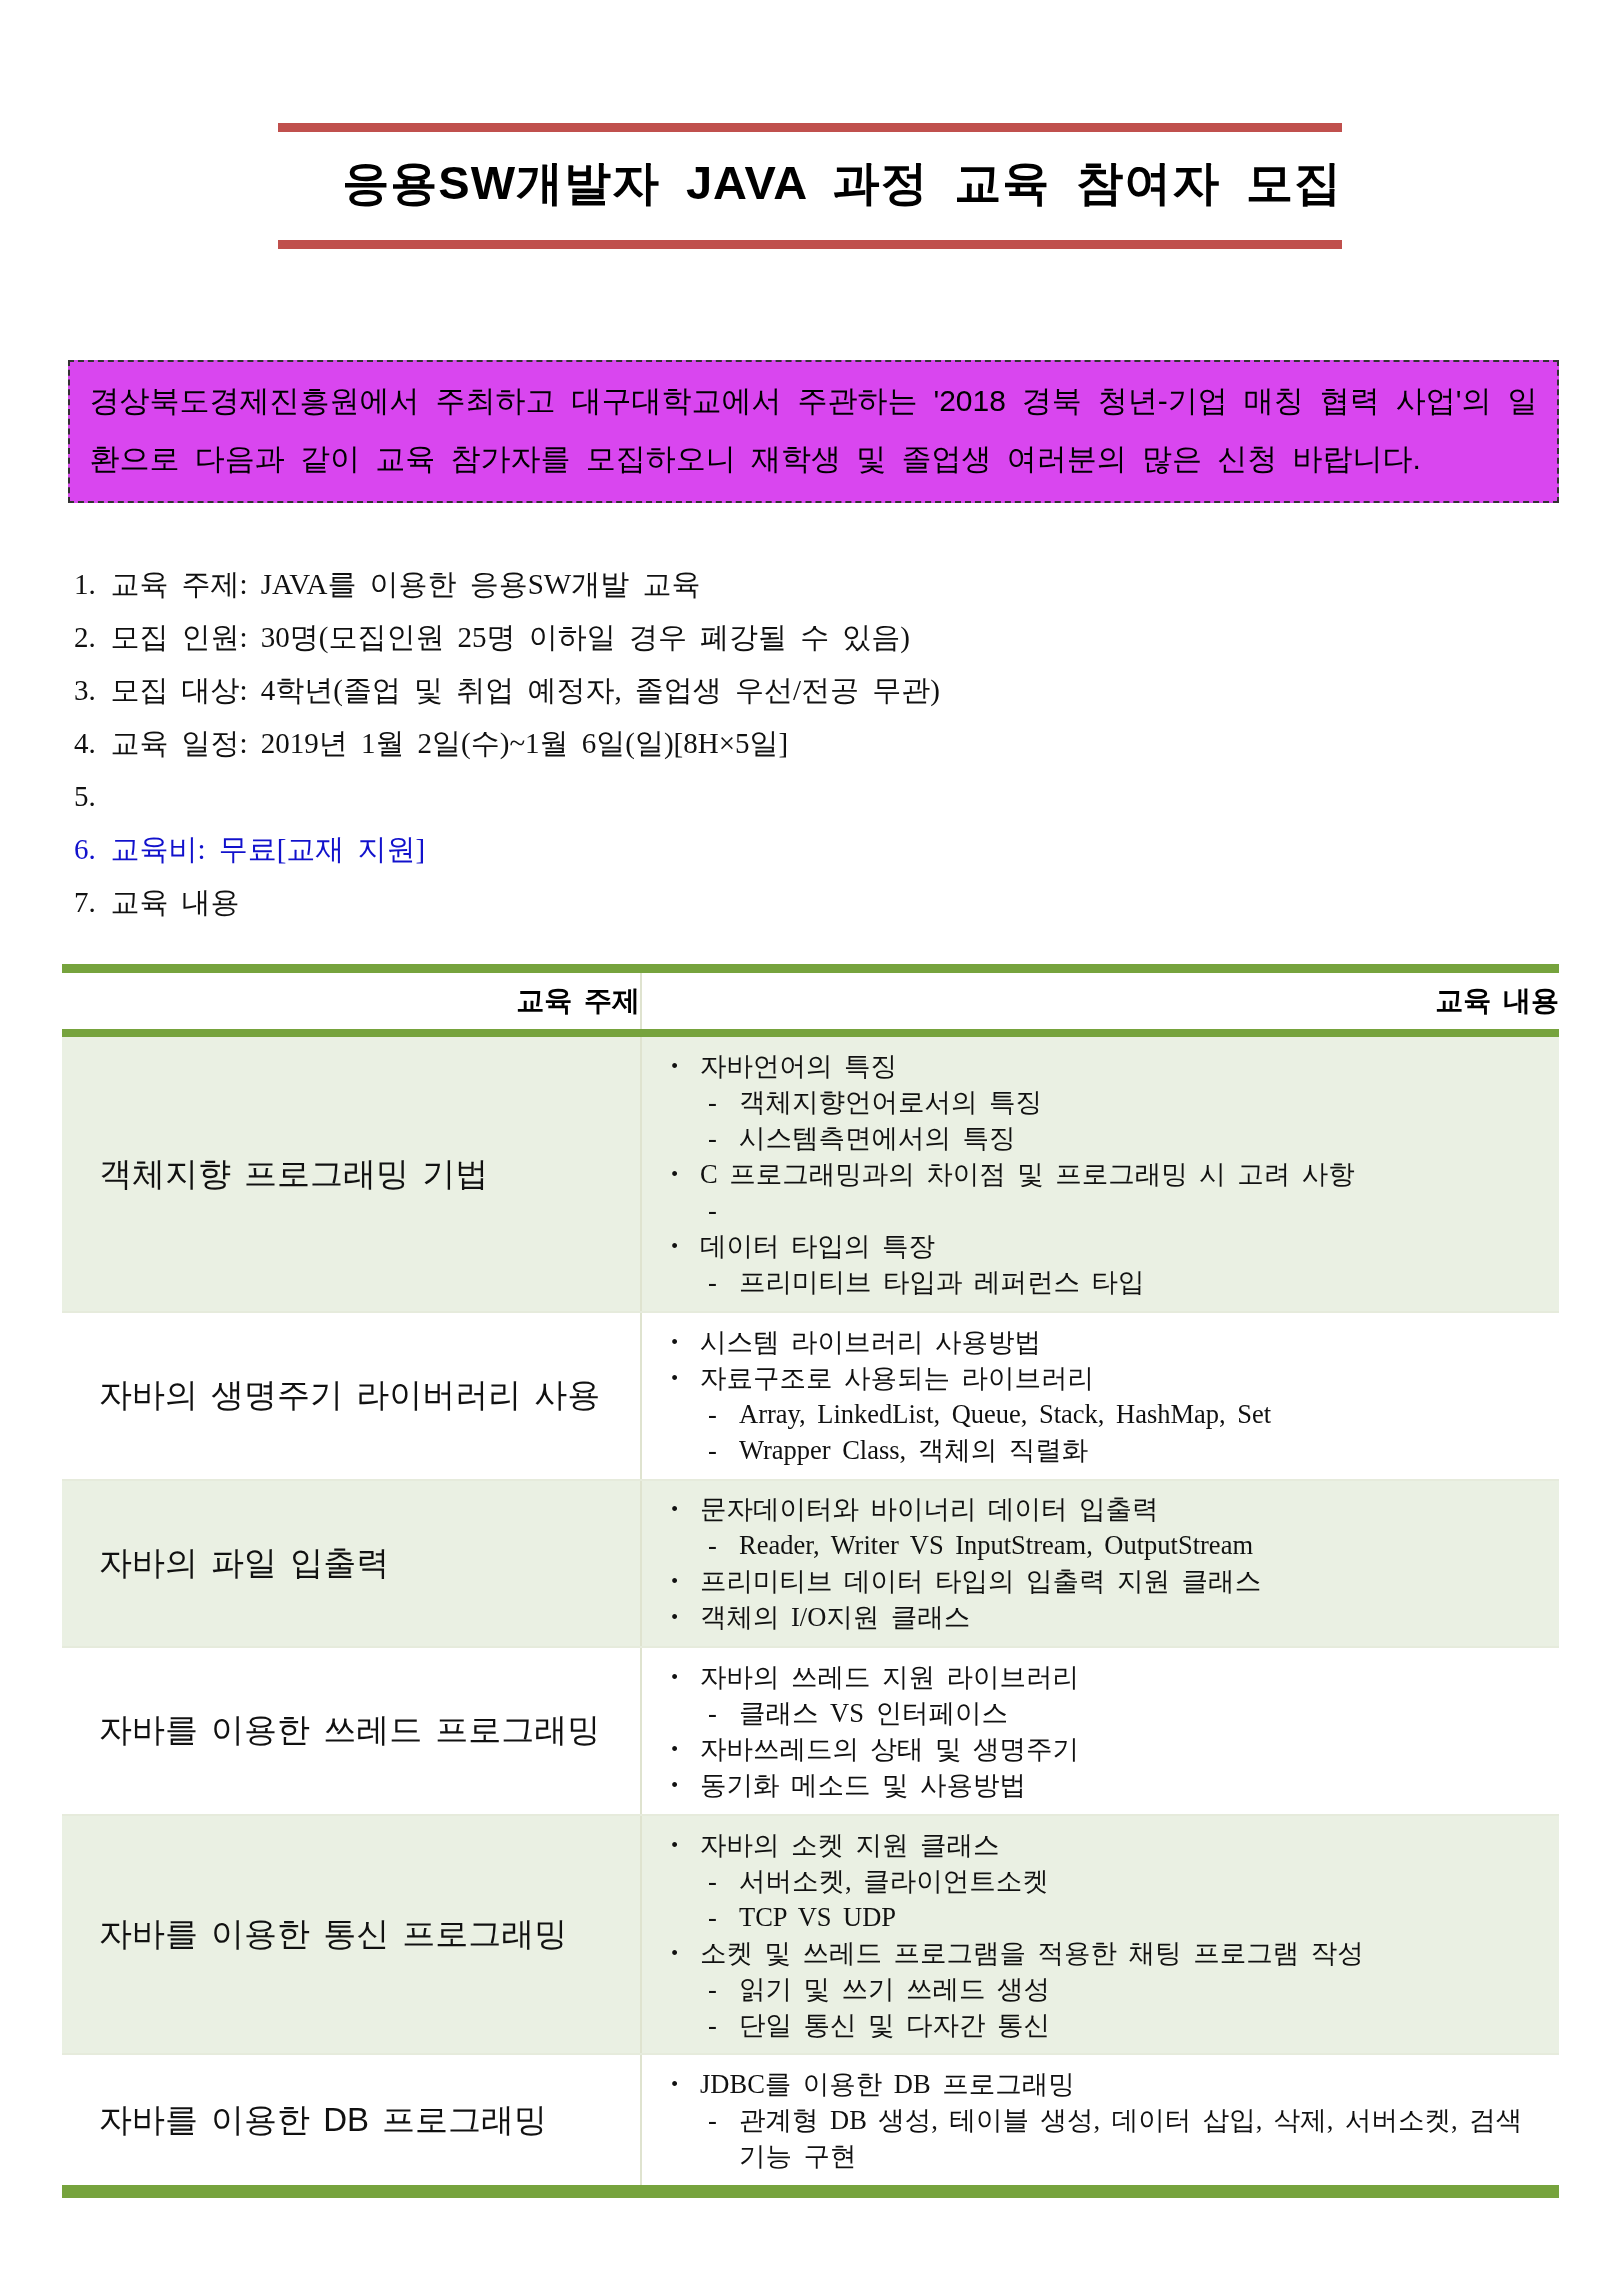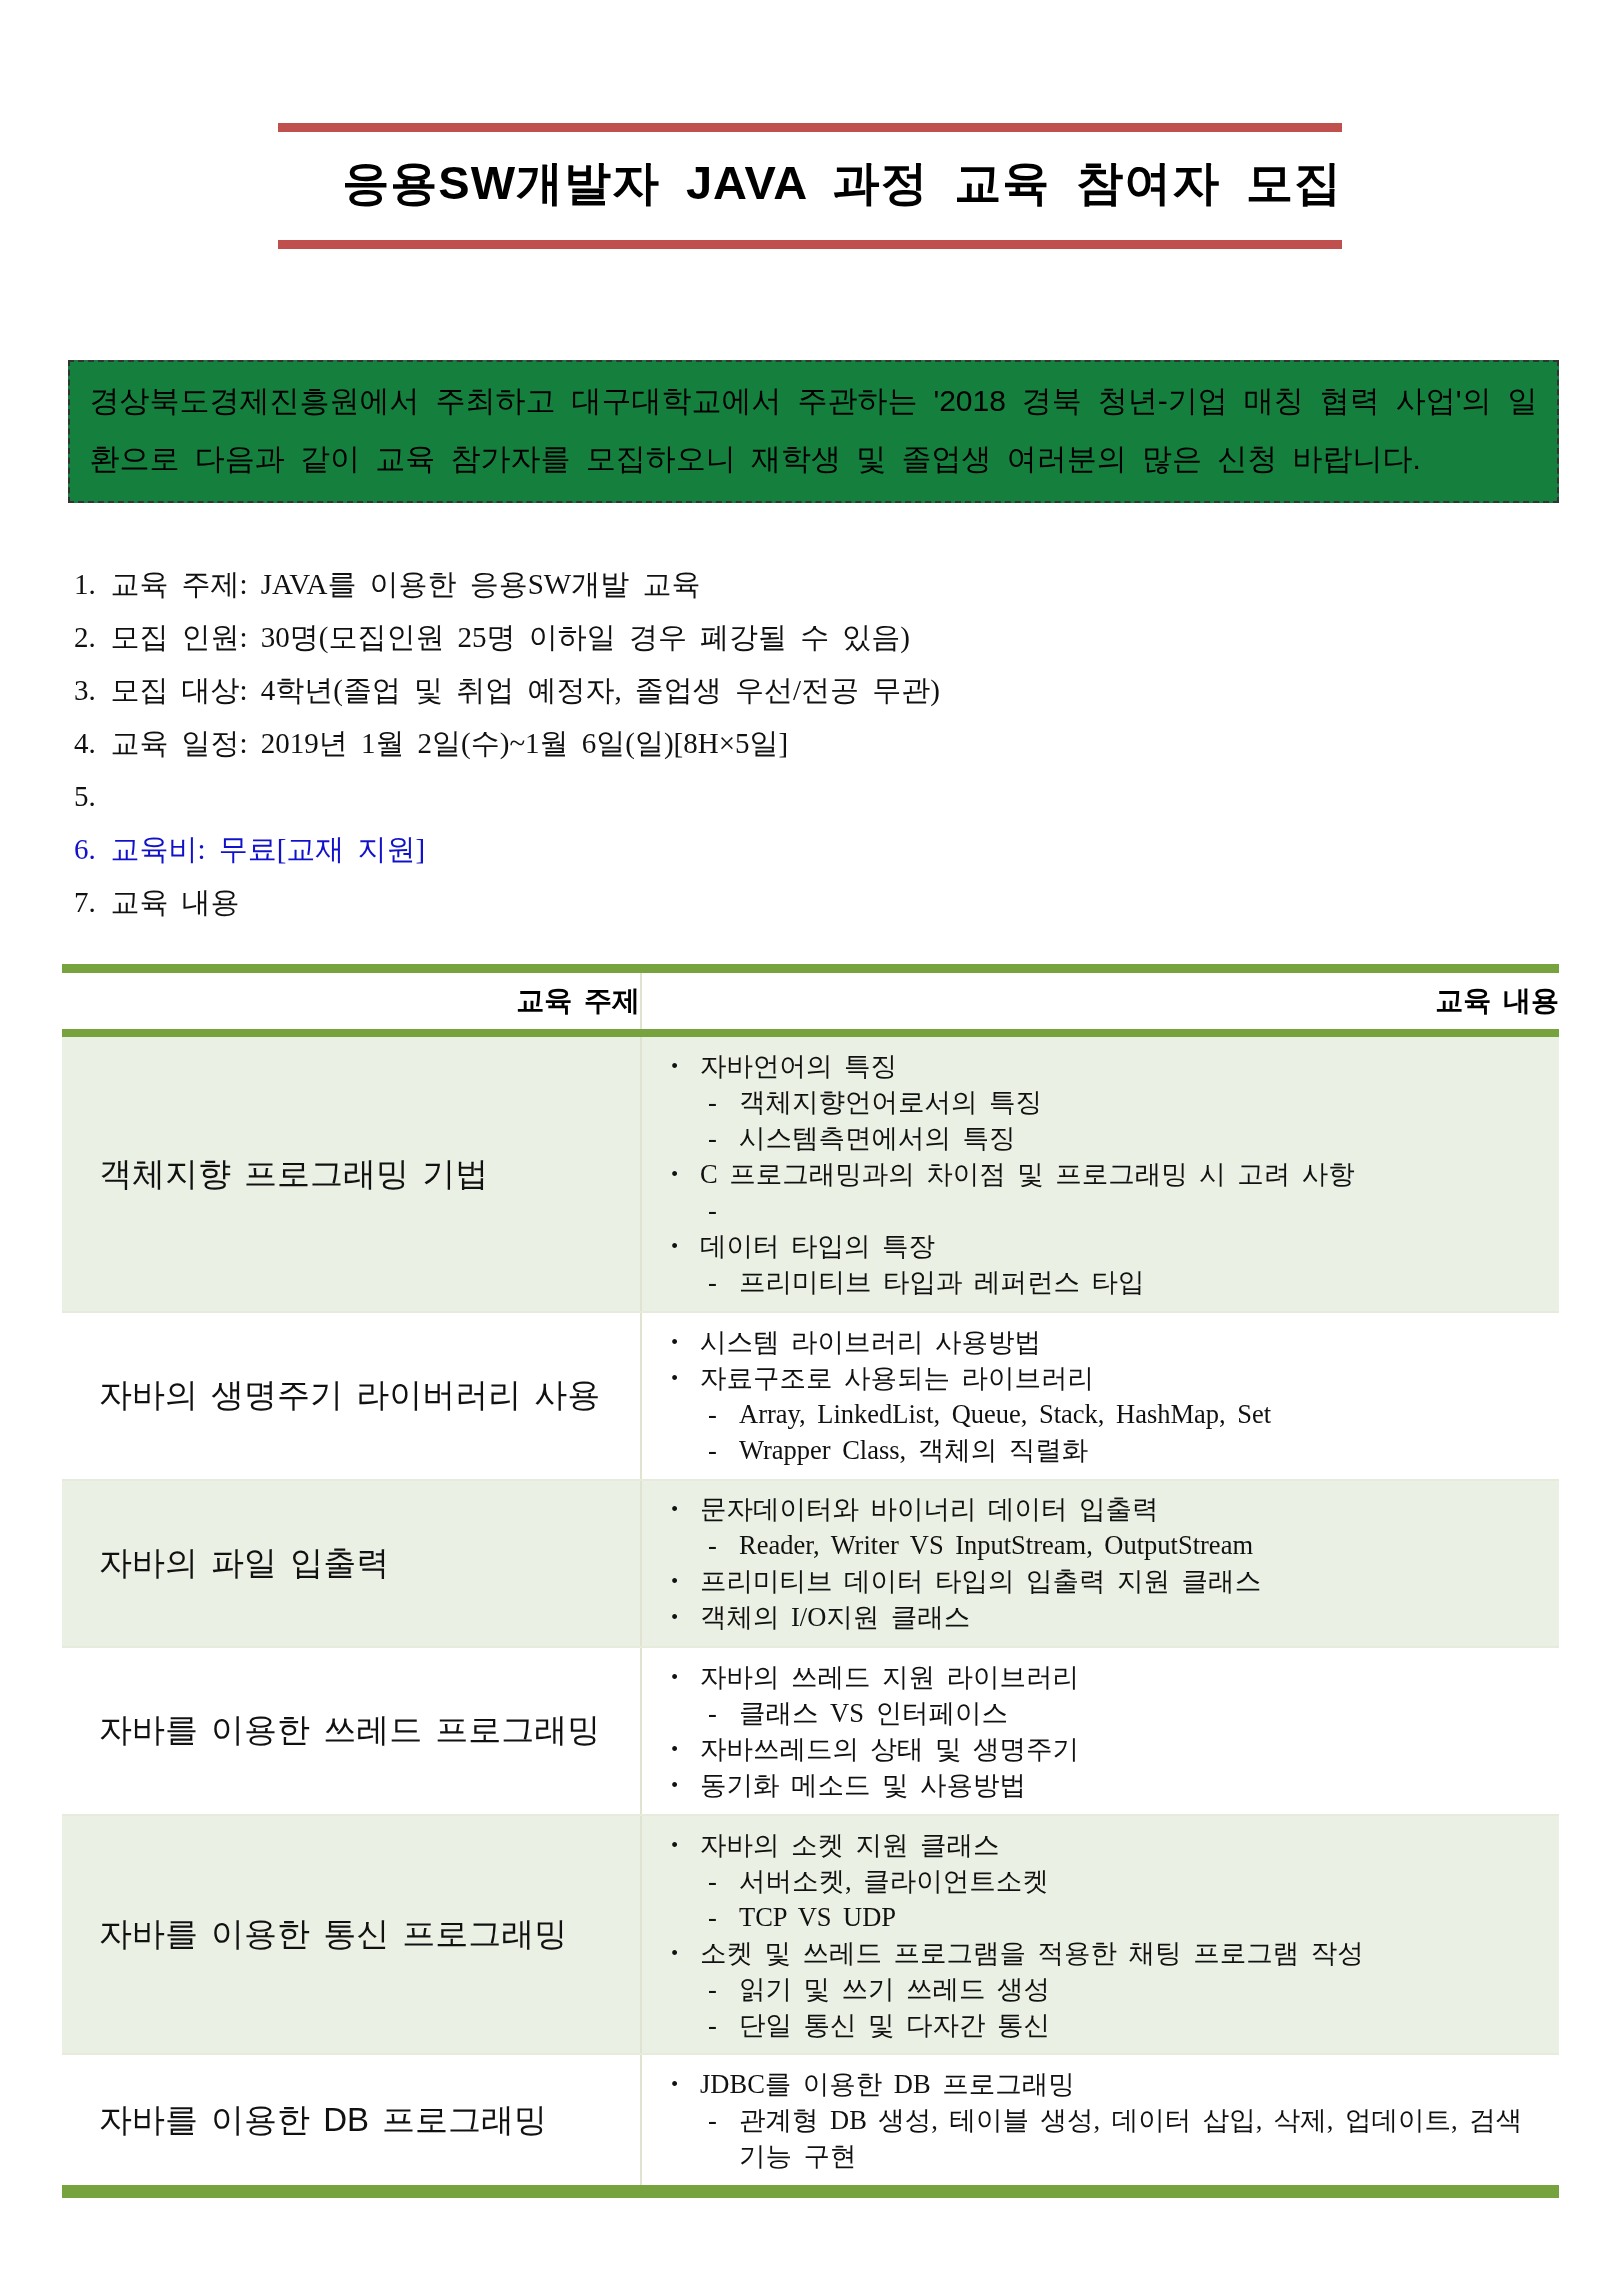--- a/index.html
+++ b/index.html
@@ -11,21 +11,21 @@
   .red-bar { height:8.8px; background:#c0504d; }
   .page-title {
     margin:0; padding:20.6px 0 24.5px; text-align:right;
     font-family:"Liberation Sans", sans-serif; font-weight:bold; font-size:47px;
     color:#000; letter-spacing:1px; word-spacing:11.8px; white-space:nowrap;
   }
 
   
   .notice-box {
     box-sizing:border-box; width:1491px; margin:111px 0 8px 68px;
-    background:#15803d; border:2px dashed #333; padding:10.8px 19.6px 12.7px;
+    background:#d946ef; border:2px dashed #333; padding:10.8px 19.6px 12.7px;
   }
   .notice-text {
     margin:0; font-family:"Liberation Sans", sans-serif; font-size:30px;
     line-height:58px; color:#000; text-align:justify; word-spacing:6.9px;
   }
 
   
   .info-list { list-style:none; margin:55px 0 0 74px; padding:0; font-size:29px; }
   .info-item { height:53px; display:flex; align-items:center; word-spacing:5.9px; white-space:nowrap; }
   .info-num { margin-right:14.7px; }
@@ -236,21 +236,21 @@
   </div>
         <div class="t-row">
     <div class="col-topic topic-cell">자바를 이용한 DB 프로그래밍</div>
     <div class="col-content content-cell">
             <div class="content-item lv1">
     <span class="marker">•</span>
     <span class="item-text">JDBC를 이용한 DB 프로그래밍</span>
   </div>
             <div class="content-item lv2">
     <span class="marker">-</span>
-    <span class="item-text">관계형 DB 생성, 테이블 생성, 데이터 삽입, 삭제, 업데이트, 검색 기능 구현</span>
+    <span class="item-text">관계형 DB 생성, 테이블 생성, 데이터 삽입, 삭제, 서버소켓, 검색 기능 구현</span>
   </div>
           </div>
   </div>
       </div>
     <div class="green-bar bottom"></div>
   </div>
 
 </div>
 
 

